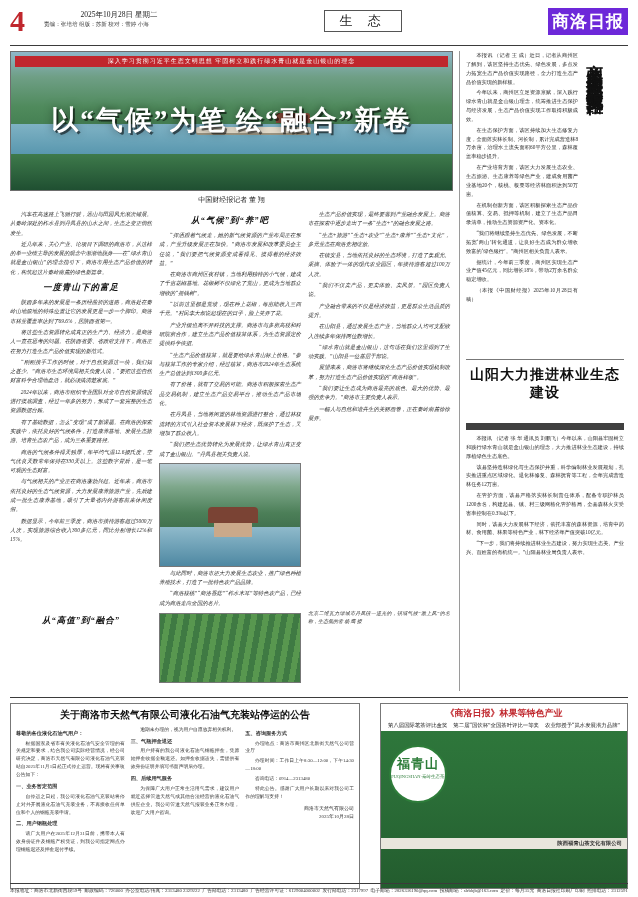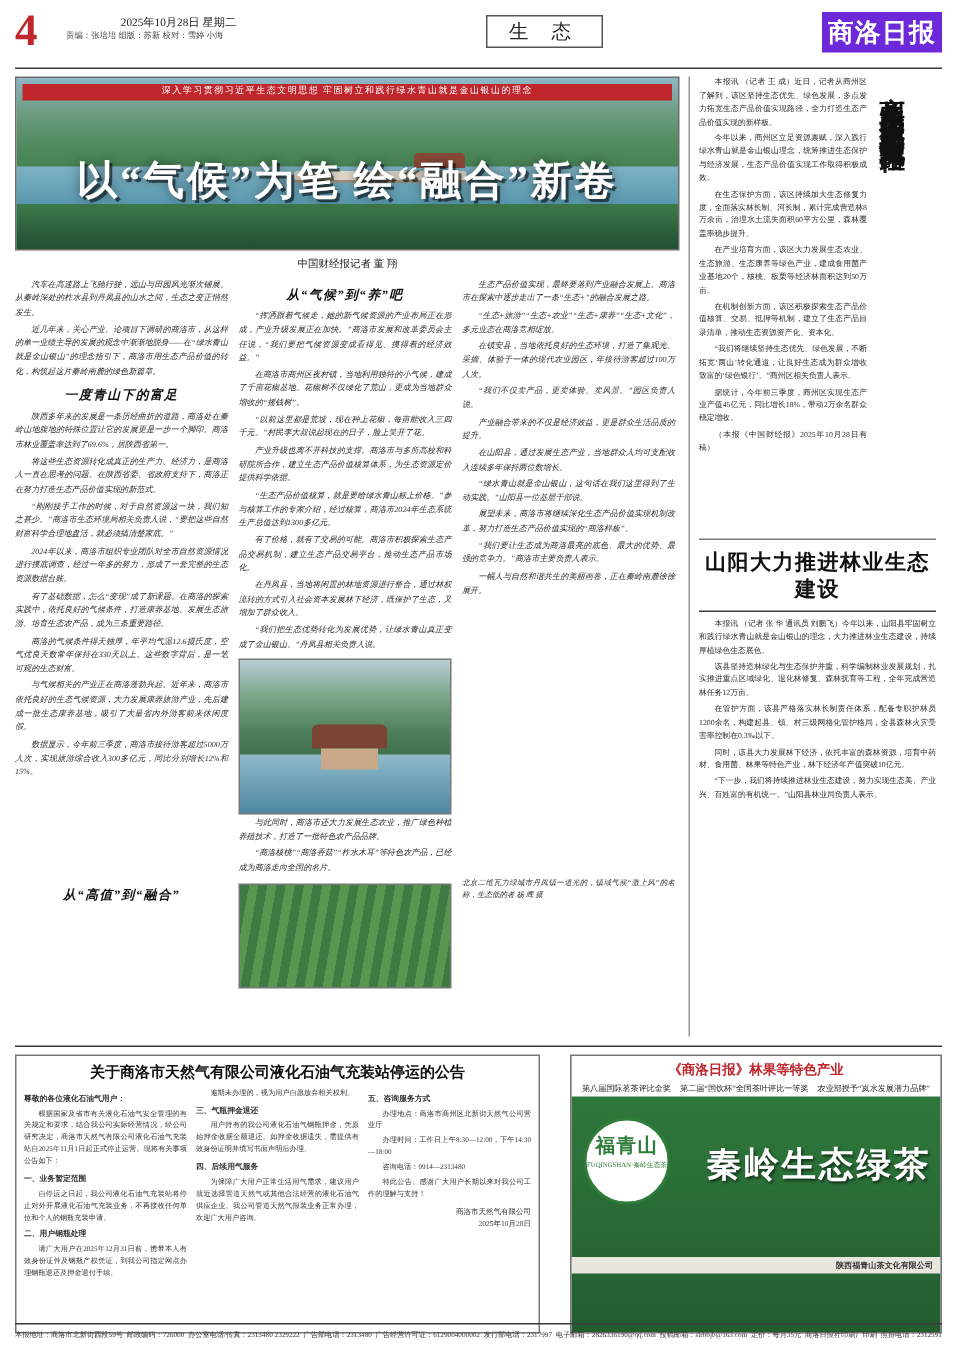--- a/index.html
+++ b/index.html
@@ -31,21 +31,21 @@
     font-family:"Liberation Serif", serif;
   }
 
   
   .content { display:flex; gap:6px; margin-top:5px; height: 640px; }
   .left-zone { width: 443px; }
   .right-zone { width: 165px; border-left:1px solid #9a9a9a; padding-left:6px; }
 
   
   .hero {
-    position:relative; height: 116px; width:100%;
+    position:relative; height: 140px; width:100%;
     background:
       linear-gradient(180deg, #8fb7c9 0%, #6f9f86 18%, #4f8a5c 40%, #3f7a4e 62%, #2f6540 100%);
     border:1px solid #6d6d6d; overflow:hidden;
   }
   .hero .water {
     position:absolute; left:0; right:0; top:52%; height:48%;
     background: linear-gradient(180deg,#7fb2c4,#4d8fa8 60%,#3c7b93);
   }
   .hero .bank {
     position:absolute; left:0; right:0; bottom:0; height:26%;
@@ -105,21 +105,21 @@
   .rz-head {
     font-size:17px; font-weight:bold; color:#111; line-height:1.25;
     writing-mode: vertical-rl; text-orientation: upright; letter-spacing:2px;
     height:300px; margin:0 0 0 2px;
   }
   .rz-flex { display:flex; gap:4px; }
   .rz-text { width:112px; }
   .rz-text p { margin:0 0 2px 0; font-size:5.2px; line-height:1.7; text-align:justify; text-indent:2em; color:#2a2a2a; }
   .rz-rule { border-top:1px solid #777; margin:8px 0 6px 0; }
   .rz-title2 { font-size:14px; font-weight:bold; text-align:center; letter-spacing:1px; margin-bottom:5px; color:#111; }
-  .rz-title2-wrap { border-bottom:1px solid #404040; padding-bottom:0; margin-bottom:4px; }
+  .rz-title2-wrap { border-bottom:7px solid #404040; padding-bottom:16px; margin-bottom:4px; }
   .rz-body p { margin:0 0 2px 0; font-size:5.2px; line-height:1.7; text-align:justify; text-indent:2em; color:#2a2a2a; }
 
   
   .bottom { display:flex; gap:20px; margin-top:6px; border-top:1px solid #3b3b3b; padding-top:5px; height: 192px; }
   .notice { width: 350px; border:1px solid #777; padding:4px 5px; }
   .notice-title { font-size:10px; font-weight:bold; text-align:center; margin-bottom:4px; color:#111; }
   .notice-cols { display:flex; gap:6px; }
   .notice-col { width:111px; }
   .notice-col p { margin:0 0 2px 0; font-size:4.8px; line-height:1.65; text-align:justify; text-indent:2em; color:#333; }
   .notice-col .sub { font-weight:bold; text-indent:0; font-size:5.2px; margin-top:3px; }
@@ -317,21 +317,20 @@
           <span>第八届国际茗茶评比金奖</span>
           <span>第二届“国饮杯”全国茶叶评比一等奖</span>
           <span>农业部授予“岚水发展潜力品牌”</span>
         </div>
       </div>
       <div class="ad-main">
         <div class="ad-brand">
           <div class="bt">福青山</div>
           <div class="bs">FUQINGSHAN·秦岭生态茶</div>
         </div>
-        <div class="ad-slogan">秦岭生态绿茶</div>
         <div class="ad-foot">陕西福青山茶文化有限公司</div>
       </div>
     </div>
   </div>
 
   <div class="footer">
     <span>本报地址：商洛市北新街西段59号</span>
     <span>邮政编码：726000</span>
     <span>办公室电话/传真：2313480  2329222</span>
     <span>广告部电话：2313480</span>

